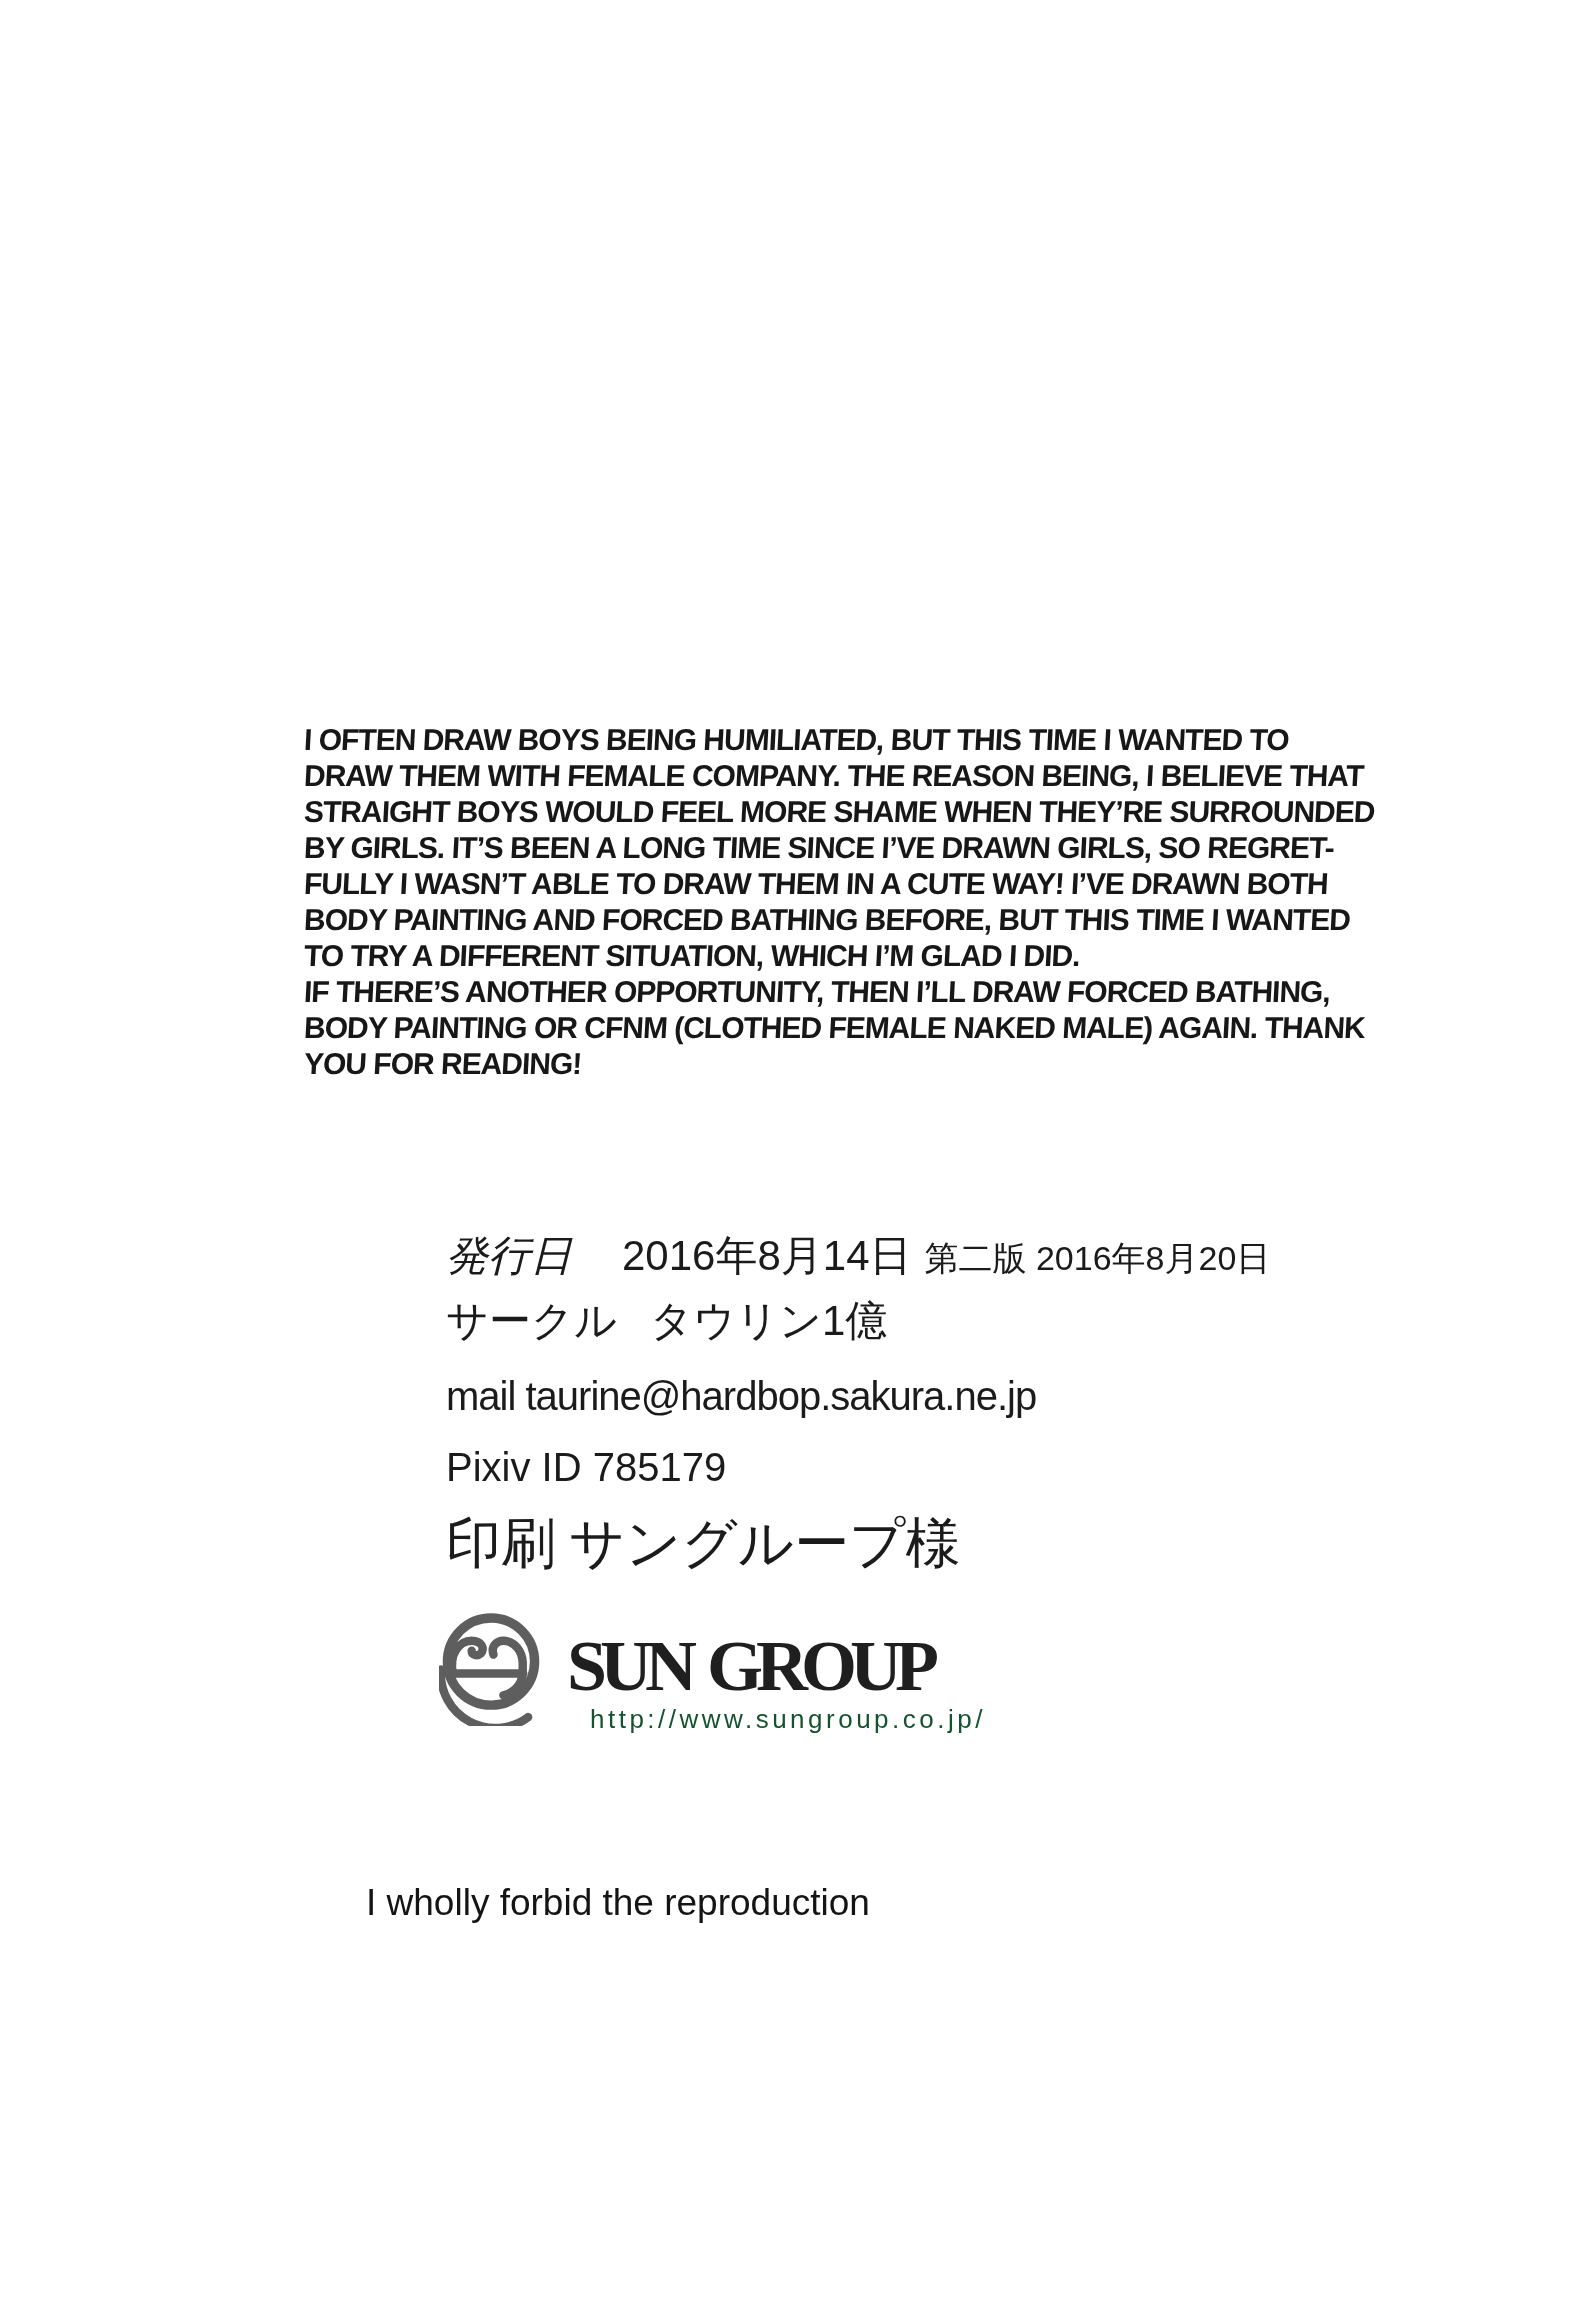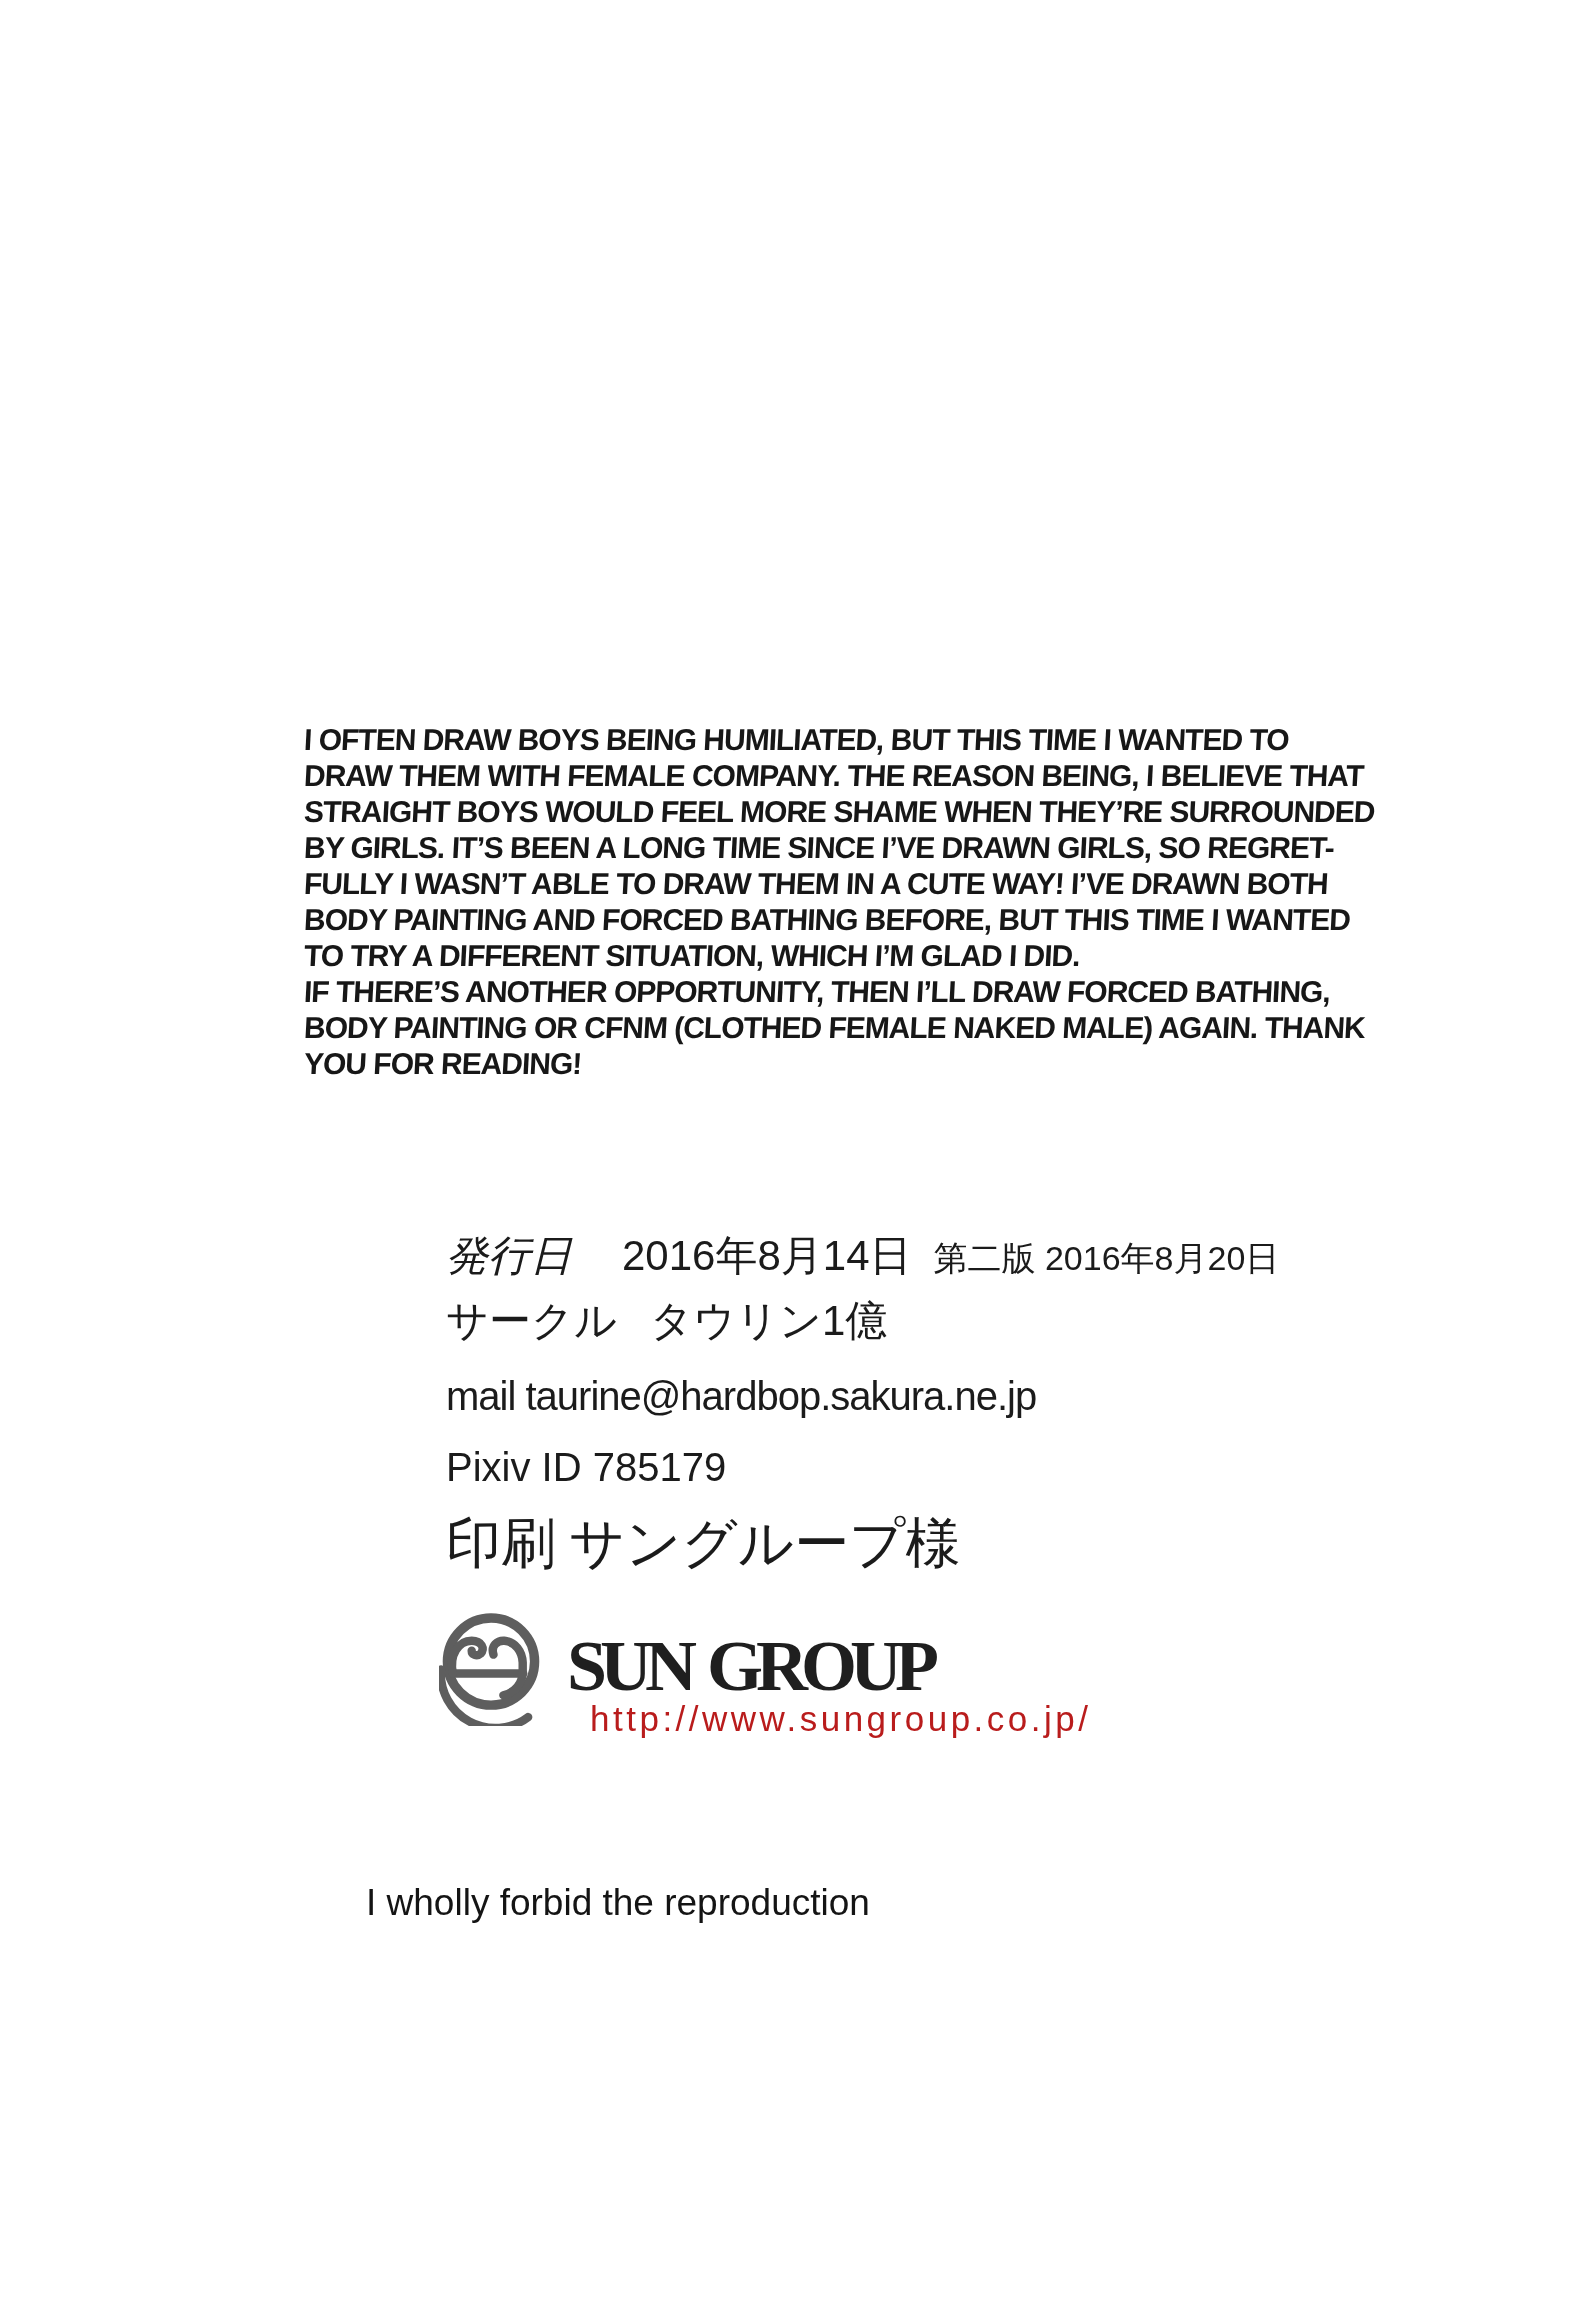--- a/index.html
+++ b/index.html
@@ -17,40 +17,40 @@
     font-weight:bold;
     font-size:30px;line-height:36px;
     letter-spacing:-1px;
     color:#171717;
   }
   .pline{white-space:nowrap;transform:skewX(-3deg);transform-origin:0 50%;}
   
   .crow{position:absolute;left:446px;white-space:nowrap;color:#1b1b1b;}
   .row-publish{top:1232px;font-size:42px;line-height:48px;}
   .publish-label{display:inline-block;width:176px;font-style:italic;}
-  .edition-note{font-size:34px;margin-left:22px;}
+  .edition-note{font-size:34px;margin-left:13px;}
   .row-circle{top:1297px;font-size:42px;line-height:48px;}
   .circle-label{display:inline-block;width:204px;}
   .row-mail{top:1373px;font-size:40px;line-height:46px;letter-spacing:-1px;}
   .row-pixiv{top:1444px;font-size:40px;line-height:46px;}
   .row-print{top:1519px;font-size:55px;line-height:48px;}
   .print-label{display:inline-block;width:123px;}
   
   .logo-mark{position:absolute;left:439px;top:1613px;width:105px;height:113px;}
   .logo-name{
     position:absolute;left:567px;top:1620px;
     font-family:"Liberation Serif", serif;
     font-weight:bold;font-size:72px;line-height:92px;
     letter-spacing:-7px;word-spacing:6px;
     color:#1f1f1f;white-space:nowrap;
   }
   .logo-url{
     position:absolute;left:590px;top:1704px;
-    font-size:35px;line-height:30px;letter-spacing:3.5px;
-    color:#b91c1c;white-space:nowrap;
+    font-size:26px;line-height:30px;letter-spacing:3.5px;
+    color:#14532d;white-space:nowrap;
   }
   
   .notice{
     position:absolute;left:366px;top:1869px;
     font-size:37px;line-height:68px;
     color:#141414;
   }
   .notice div{white-space:nowrap;}
 </style>
 </head>

